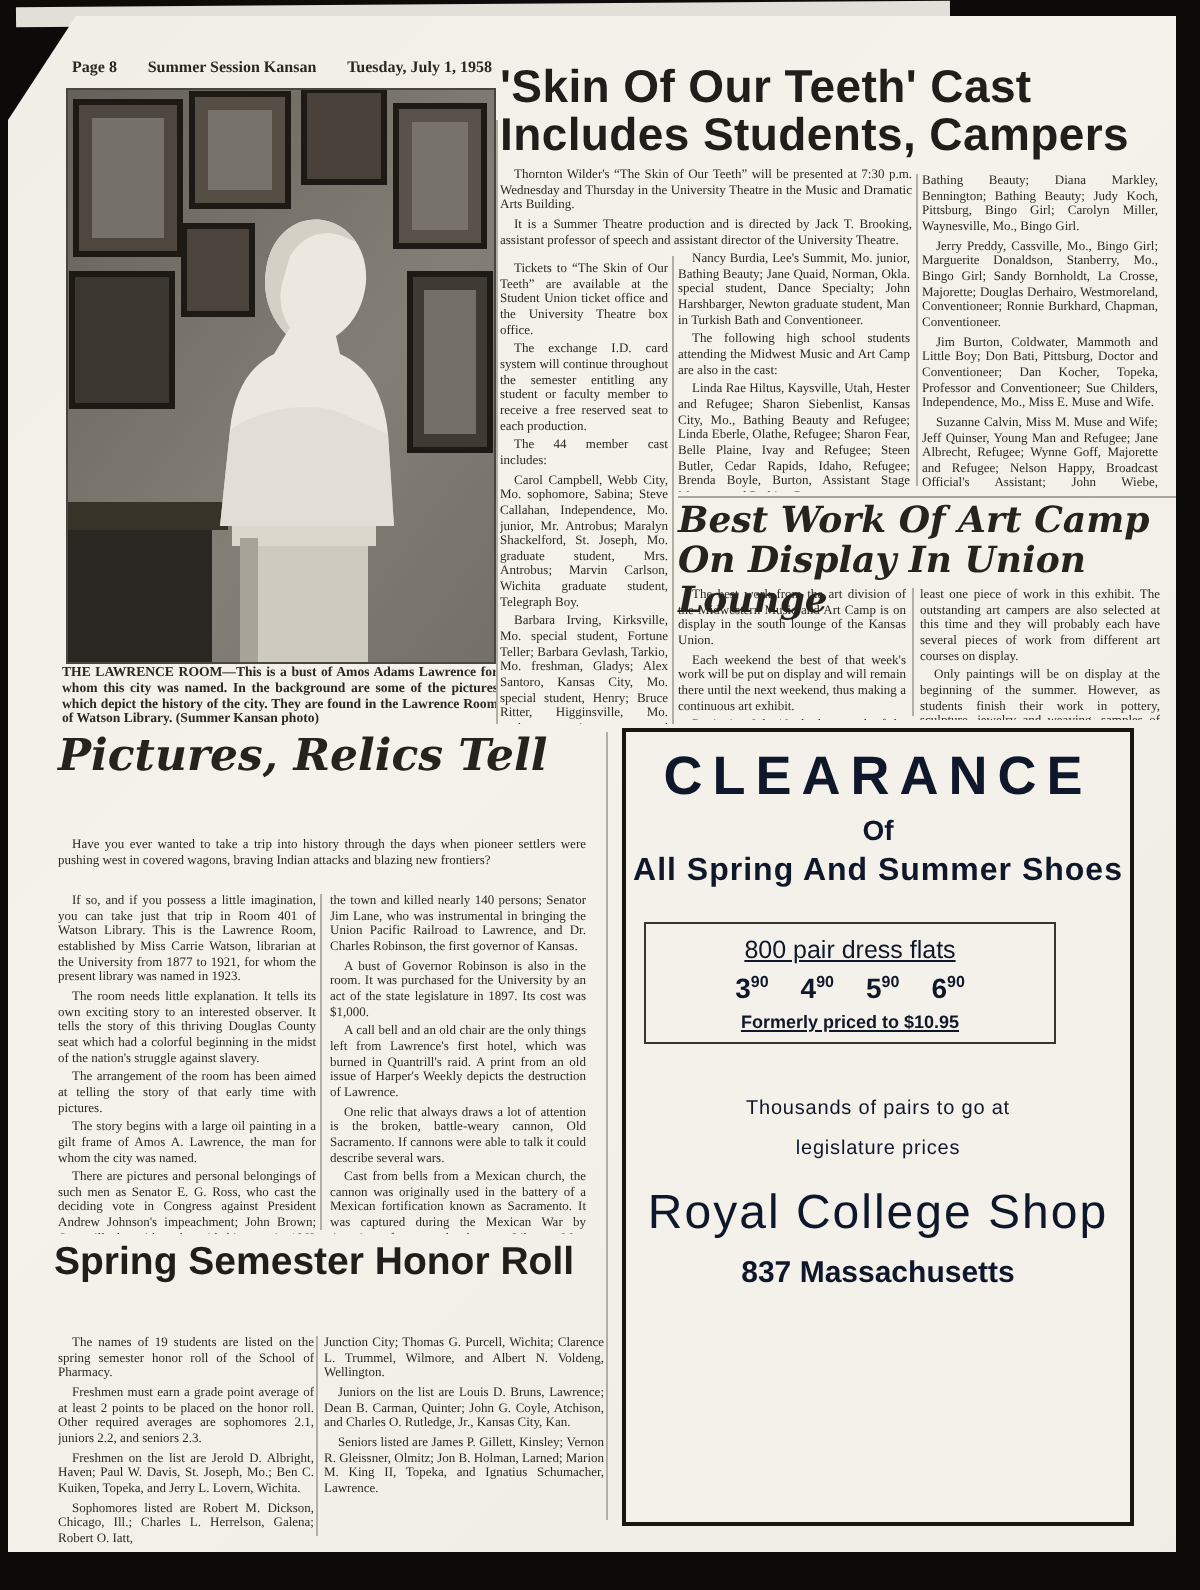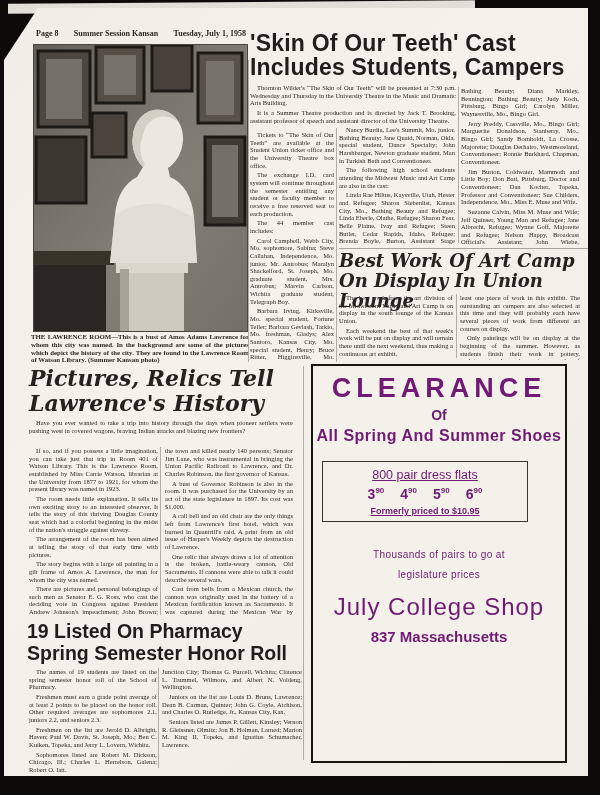--- a/index.html
+++ b/index.html
@@ -12,21 +12,21 @@
   .bodytext p{margin:0 0 2px 0;text-indent:7px;}
   .bodytext p.noindent{text-indent:0;}
   .masthead{display:flex;justify-content:space-between;align-items:baseline;
             font:bold 8px "Liberation Serif",serif;color:#2b2723;border-bottom:3px double #3a352e;padding-bottom:17px;}
   .head-sans{font-family:"Liberation Sans",sans-serif;font-weight:bold;color:#201d1a;}
   .head-ital{font-family:"DejaVu Serif",serif;font-style:italic;font-weight:bold;color:#26221e;}
   .vrule{position:absolute;width:1px;background:#b3aea4;}
   .hrule{position:absolute;height:1px;background:#a9a49a;}
   .caption{font:bold 6.8px/1.15 "Liberation Serif",serif;color:#2b2723;text-align:justify;overflow:hidden;}
   .photo{border:1px solid #4a463f;overflow:hidden;background:#7a756d;}
-  .ad{border:2.5px solid #19150f;background:#f4f1ea;text-align:center;font-family:"Liberation Sans",sans-serif;color:#701a75;overflow:hidden;}
+  .ad{border:2.5px solid #19150f;background:#f4f1ea;text-align:center;font-family:"Liberation Sans",sans-serif;color:#0f172a;overflow:hidden;}
   .ad-title{font-size:27px;font-weight:bold;letter-spacing:5px;margin-top:7px;}
   .ad-of{font-size:14px;font-weight:bold;margin-top:3px;}
   .ad-sub{font-size:16px;font-weight:bold;margin-top:4px;letter-spacing:.5px;}
   .pricebox{margin:16px 0 0 9px;width:196px;border:1px solid #3a352e;padding:6px 4px 5px;background:#f4f1ea;text-decoration:underline;}
   .pb-head{font-size:12.5px;}
   .pb-prices{margin-top:4px;font-weight:bold;font-size:14px;}
   .pb-prices .pr{display:inline-block;margin:0 8px;}
   .pb-prices sup{font-size:8px;vertical-align:super;}
   .pb-form{font-size:9px;font-weight:bold;margin-top:4px;}
   .ad-tag{font-size:10px;letter-spacing:.4px;}
@@ -84,21 +84,20 @@
           <path d="M99,90 C101,74 113,63 127,65 C134,66 140,70 144,76 L137,73 C127,69 117,73 111,83 L107,97 C105,105 107,113 111,119 L109,122 C101,114 97,102 99,90 Z" fill="#d5d0c6"></path>
           <path d="M81,170 C95,160 115,156 133,160 L160,172 L163,218 L76,218 Z" fill="#e0dbd1" opacity="0.75"></path>
         </g>
       </svg>
     </div>
 
     <div class="abs caption" style="left:31px;top:333px;width:218px;height:31px;">THE LAWRENCE ROOM—This is a bust of Amos Adams Lawrence for whom this city was named. In the background are some of the pictures which depict the history of the city. They are found in the Lawrence Room of Watson Library. (Summer Kansan photo)</div>
 
     <div class="abs head-ital" style="left:29px;top:366px;width:250px;font-size:22px;line-height:1.12;">
       <div>Pictures, Relics Tell</div>
-      <div>Lawrence's History</div>
     </div>
     <div class="abs bodytext" style="left:29px;top:419px;width:264px;height:26px;">
       <p>Have you ever wanted to take a trip into history through the days when pioneer settlers were pushing west in covered wagons, braving Indian attacks and blazing new frontiers?</p>
     </div>
     <div class="abs bodytext" style="left:29px;top:447px;width:129px;height:170px;">
       <p>If so, and if you possess a little imagination, you can take just that trip in Room 401 of Watson Library. This is the Lawrence Room, established by Miss Carrie Watson, librarian at the University from 1877 to 1921, for whom the present library was named in 1923.</p>
         <p>The room needs little explanation. It tells its own exciting story to an interested observer. It tells the story of this thriving Douglas County seat which had a colorful beginning in the midst of the nation's struggle against slavery.</p>
         <p>The arrangement of the room has been aimed at telling the story of that early time with pictures.</p>
       <p>The story begins with a large oil painting in a gilt frame of Amos A. Lawrence, the man for whom the city was named.</p>
         <p>There are pictures and personal belongings of such men as Senator E. G. Ross, who cast the deciding vote in Congress against President Andrew Johnson's impeachment; John Brown; Quantrill, the raider who with his men in 1863 plundered</p>
@@ -106,21 +105,20 @@
     <div class="abs bodytext" style="left:165px;top:447px;width:128px;height:170px;">
       <p class="noindent">the town and killed nearly 140 persons; Senator Jim Lane, who was instrumental in bringing the Union Pacific Railroad to Lawrence, and Dr. Charles Robinson, the first governor of Kansas.</p>
         <p>A bust of Governor Robinson is also in the room. It was purchased for the University by an act of the state legislature in 1897. Its cost was $1,000.</p>
         <p>A call bell and an old chair are the only things left from Lawrence's first hotel, which was burned in Quantrill's raid. A print from an old issue of Harper's Weekly depicts the destruction of Lawrence.</p>
       <p>One relic that always draws a lot of attention is the broken, battle-weary cannon, Old Sacramento. If cannons were able to talk it could describe several wars.</p>
         <p>Cast from bells from a Mexican church, the cannon was originally used in the battery of a Mexican fortification known as Sacramento. It was captured during the Mexican War by American forces and taken to Liberty, Mo., where it was taken by pro-slavery forces and eventually brought to Lawrence.</p>
     </div>
     <div class="vrule" style="left:160px;top:447px;height:168px;"></div>
 
     <div class="abs head-sans" style="left:27px;top:620px;width:280px;font-size:19.5px;line-height:1.14;">
-      <div>19 Listed On Pharmacy</div>
       <div>Spring Semester Honor Roll</div>
     </div>
     <div class="abs bodytext" style="left:29px;top:668px;width:128px;height:104px;">
       <p>The names of 19 students are listed on the spring semester honor roll of the School of Pharmacy.</p>
         <p>Freshmen must earn a grade point average of at least 2 points to be placed on the honor roll. Other required averages are sophomores 2.1, juniors 2.2, and seniors 2.3.</p>
       <p>Freshmen on the list are Jerold D. Albright, Haven; Paul W. Davis, St. Joseph, Mo.; Ben C. Kuiken, Topeka, and Jerry L. Lovern, Wichita.</p>
         <p>Sophomores listed are Robert M. Dickson, Chicago, Ill.; Charles L. Herrelson, Galena; Robert O. Iatt,</p>
     </div>
     <div class="abs bodytext" style="left:162px;top:668px;width:140px;height:104px;">
       <p class="noindent">Junction City; Thomas G. Purcell, Wichita; Clarence L. Trummel, Wilmore, and Albert N. Voldeng, Wellington.</p>
@@ -186,18 +184,18 @@
         <div class="pb-head">800 pair dress flats</div>
         <div class="pb-prices">
           <span class="pr"><span>3</span><sup>90</sup></span><span class="pr"><span>4</span><sup>90</sup></span><span class="pr"><span>5</span><sup>90</sup></span><span class="pr"><span>6</span><sup>90</sup></span>
         </div>
         <div class="pb-form">Formerly priced to $10.95</div>
       </div>
 
 
       <div class="ad-tag" style="margin-top:27px;">Thousands of pairs to go at</div>
       <div class="ad-tag" style="margin-top:9px;">legislature prices</div>
-      <div class="ad-shop">July College Shop</div>
+      <div class="ad-shop">Royal College Shop</div>
       <div class="ad-addr">837 Massachusetts</div>
     </div>
 
   </div>
 </div>
 
 </body></html>

